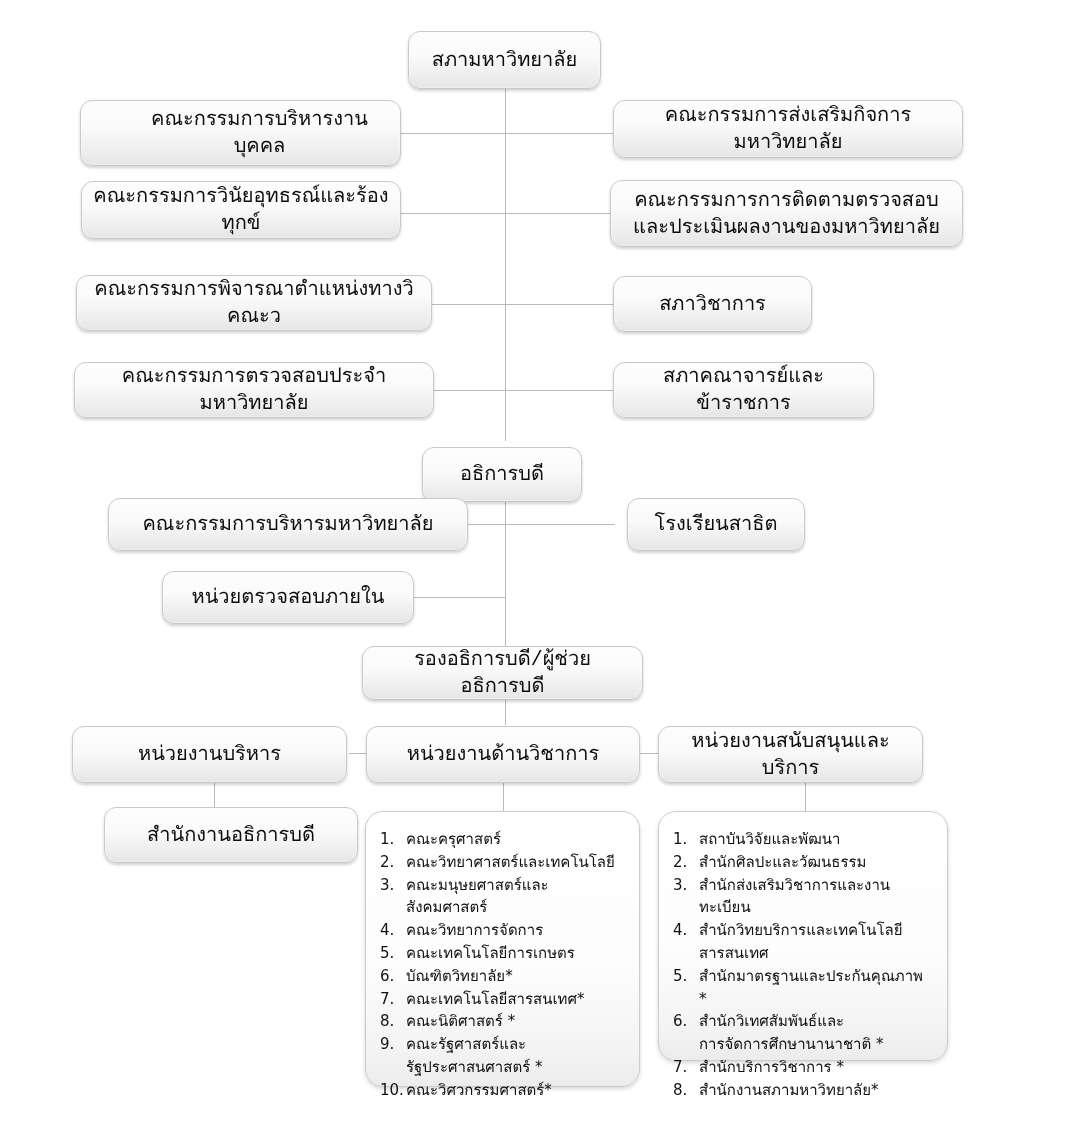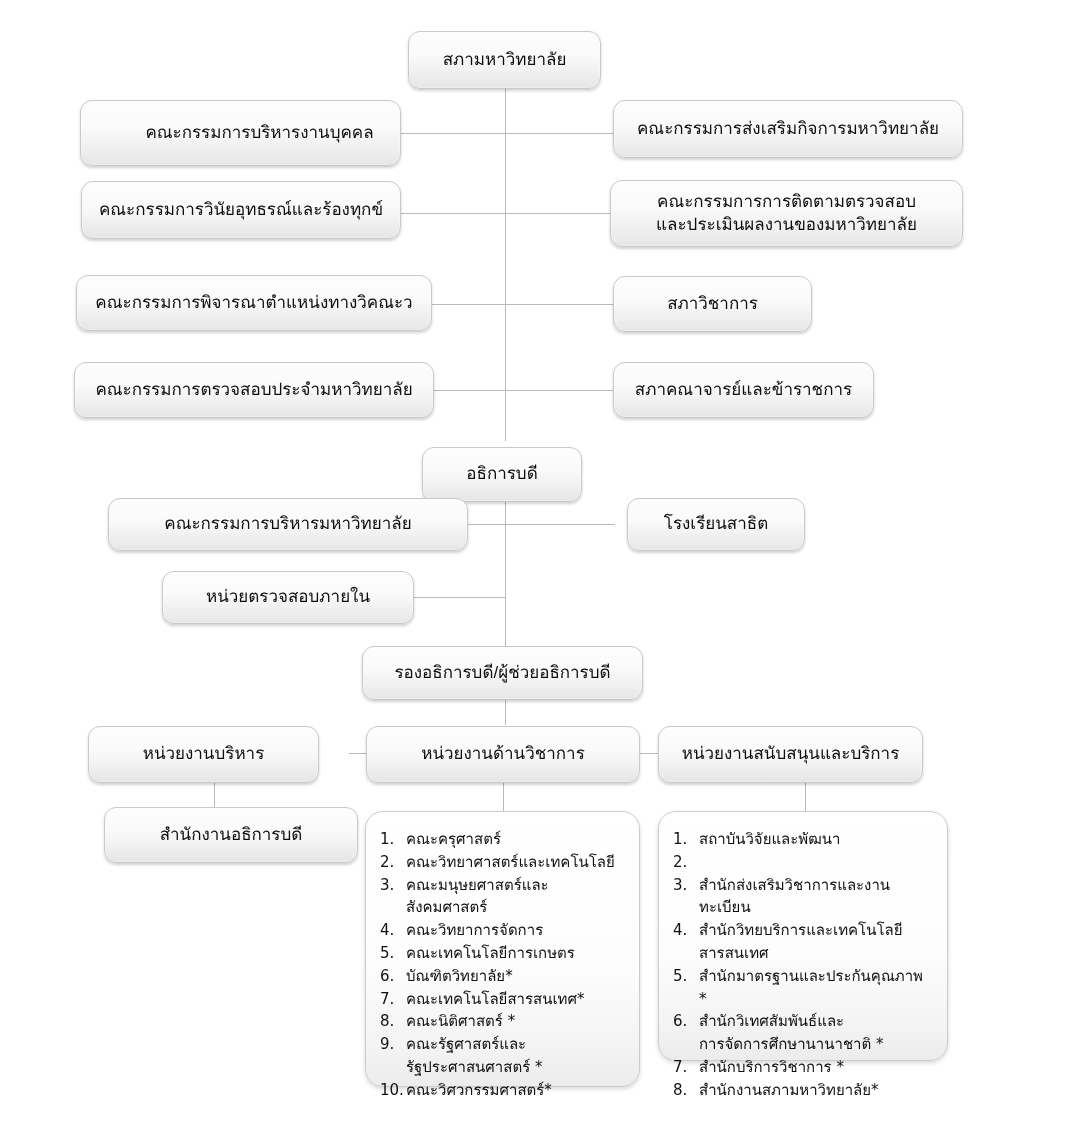--- a/index.html
+++ b/index.html
@@ -37,25 +37,25 @@
     background: linear-gradient(to bottom, #fdfdfd 0%, #fafafa 42%, #f0f0f0 72%, #e6e6e6 100%);
     box-shadow: 0 2px 3px rgba(0,0,0,0.18), 0 0 0 0.5px rgba(255,255,255,0.6) inset;
     display: flex;
     align-items: center;
     justify-content: center;
     text-align: center;
     padding: 4px 10px;
     z-index: 3;
   }
   .node .label {
-    font-size: 17px;
+    font-size: 20px;
     line-height: 1.35;
     color: #0d0d0d;
     white-space: pre-line;
-    font-family: Liberation Sans, sans-serif;
+    font-family: Liberation Mono, monospace;
   }
 
   
   .panel {
     position: absolute;
     box-sizing: border-box;
     border: 1px solid #cccccc;
     border-radius: 18px;
     background: linear-gradient(to bottom, #ffffff 0%, #fdfdfd 55%, #f4f4f4 85%, #ececec 100%);
     box-shadow: 0 2px 4px rgba(0,0,0,0.16);
@@ -157,21 +157,21 @@
     <span class="label">โรงเรียนสาธิต</span>
   </div>
   <div class="node" style="left:162px; top:571px; width:252px; height:53px;">
     <span class="label">หน่วยตรวจสอบภายใน</span>
   </div>
 
   <div class="node" style="left:362px; top:646px; width:281px; height:54px;">
     <span class="label">รองอธิการบดี/ผู้ช่วยอธิการบดี</span>
   </div>
 
-  <div class="node" style="left:88px; top:726px; width:231px; height:57px;">
+  <div class="node" style="left:72px; top:726px; width:275px; height:57px;">
     <span class="label">หน่วยงานบริหาร</span>
   </div>
   <div class="node" style="left:366px; top:726px; width:274px; height:57px;">
     <span class="label">หน่วยงานด้านวิชาการ</span>
   </div>
   <div class="node" style="left:658px; top:726px; width:265px; height:57px;">
     <span class="label">หน่วยงานสนับสนุนและบริการ</span>
   </div>
 
   <div class="node" style="left:104px; top:807px; width:254px; height:56px;">
@@ -224,20 +224,21 @@
   </div>
 
   <div class="panel" style="left:658px; top:811px; width:290px; height:250px;">
     <ol>
       <li>
           <span class="num">1.</span>
           <span class="txt">สถาบันวิจัยและพัฒนา</span>
         </li>
       <li>
           <span class="num">2.</span>
+          <span class="txt">สำนักศิลปะและวัฒนธรรม</span>
         </li>
       <li>
           <span class="num">3.</span>
           <span class="txt">สำนักส่งเสริมวิชาการและงานทะเบียน</span>
         </li>
       <li>
           <span class="num">4.</span>
           <span class="txt"> สำนักวิทยบริการและเทคโนโลยีสารสนเทศ</span>
         </li>
       <li>

